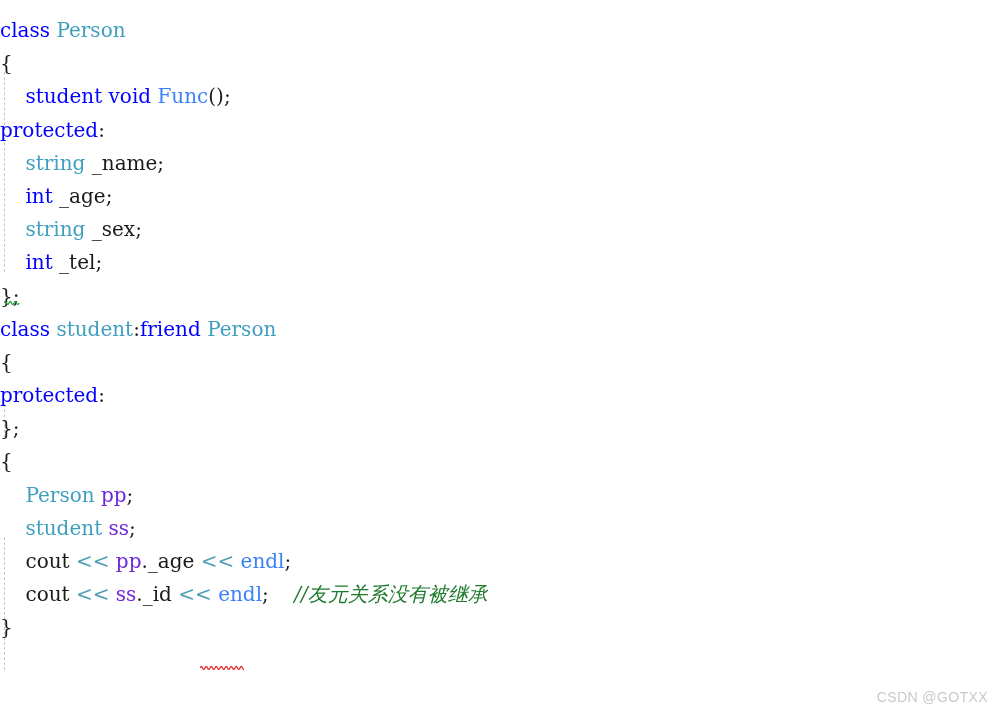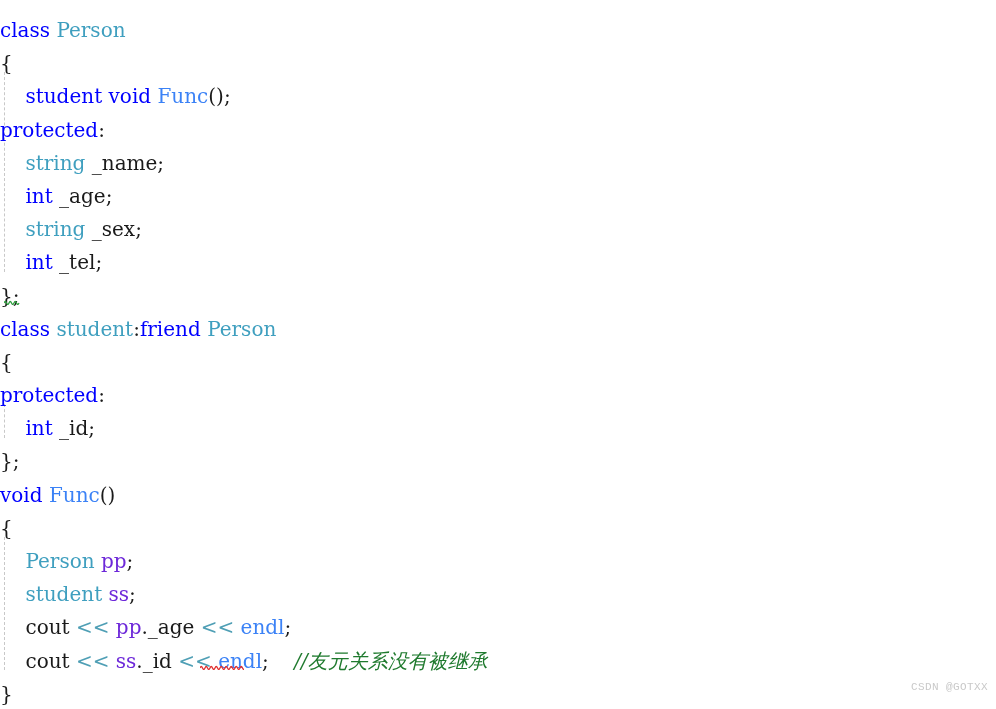--- a/index.html
+++ b/index.html
@@ -61,23 +61,23 @@
   .squiggle {
     position: absolute;
     height: 6px;
     overflow: hidden;
   }
   .squiggle svg { display: block; }
 
   .watermark {
     position: absolute;
     right: 8px;
-    bottom: 16px;
-    font-family: Liberation Mono, monospace;
-    font-size: 11px;
+    bottom: 4px;
+    font-family: Liberation Sans, sans-serif;
+    font-size: 14px;
     color: #c9c9c9;
     letter-spacing: 0.4px;
     white-space: nowrap;
   }
 </style>
 </head>
 <body>
 
 <div id="screen">
 
@@ -93,23 +93,21 @@
       <div class="line"><span class="code-text"><span class="plain">    </span><span class="kw">student </span><span class="kw">void </span><span class="fn">Func</span><span class="plain">();</span></span></div>
       <div class="line"><span class="code-text"><span class="kw">protected</span><span class="plain">:</span></span></div>
       <div class="line"><span class="code-text"><span class="plain">    </span><span class="type">string</span><span class="plain"> _name;</span></span></div>
       <div class="line"><span class="code-text"><span class="plain">    </span><span class="kw">int</span><span class="plain"> _age;</span></span></div>
       <div class="line"><span class="code-text"><span class="plain">    </span><span class="type">string</span><span class="plain"> _sex;</span></span></div>
       <div class="line"><span class="code-text"><span class="plain">    </span><span class="kw">int</span><span class="plain"> _tel;</span></span></div>
       <div class="line"><span class="code-text"><span class="plain">};</span></span></div>
       <div class="line"><span class="code-text"><span class="kw">class </span><span class="type">student</span><span class="plain">:</span><span class="kw">friend </span><span class="type">Person</span></span></div>
       <div class="line"><span class="code-text"><span class="plain">{</span></span></div>
       <div class="line"><span class="code-text"><span class="kw">protected</span><span class="plain">:</span></span></div>
-      <div class="line"><span class="code-text"><span class="plain">    </span><span class="kw">int</span><span class="plain"> _id;</span></span></div>
       <div class="line"><span class="code-text"><span class="plain">};</span></span></div>
-      <div class="line"><span class="code-text"><span class="kw">void </span><span class="fn">Func</span><span class="plain">()</span></span></div>
       <div class="line"><span class="code-text"><span class="plain">{</span></span></div>
       <div class="line"><span class="code-text"><span class="plain">    </span><span class="type">Person</span><span class="plain"> </span><span class="id">pp</span><span class="plain">;</span></span></div>
       <div class="line"><span class="code-text"><span class="plain">    </span><span class="type">student</span><span class="plain"> </span><span class="id">ss</span><span class="plain">;</span></span></div>
       <div class="line"><span class="code-text"><span class="plain">    cout </span><span class="op">&lt;&lt;</span><span class="plain"> </span><span class="id">pp</span><span class="plain">._age </span><span class="op">&lt;&lt;</span><span class="plain"> </span><span class="fn">endl</span><span class="plain">;</span></span></div>
       <div class="line"><span class="code-text"><span class="plain">    cout </span><span class="op">&lt;&lt;</span><span class="plain"> </span><span class="id">ss</span><span class="plain">._id </span><span class="op">&lt;&lt;</span><span class="plain"> </span><span class="fn">endl</span><span class="plain">;    </span><span class="cmt">//友元关系没有被继承</span></span></div>
       <div class="line"><span class="code-text"><span class="plain">}</span></span></div>
     </div>
 
   <div id="squiggles">
       <div class="squiggle" style="left: 4px; width: 16px; top: 298.8px;">

